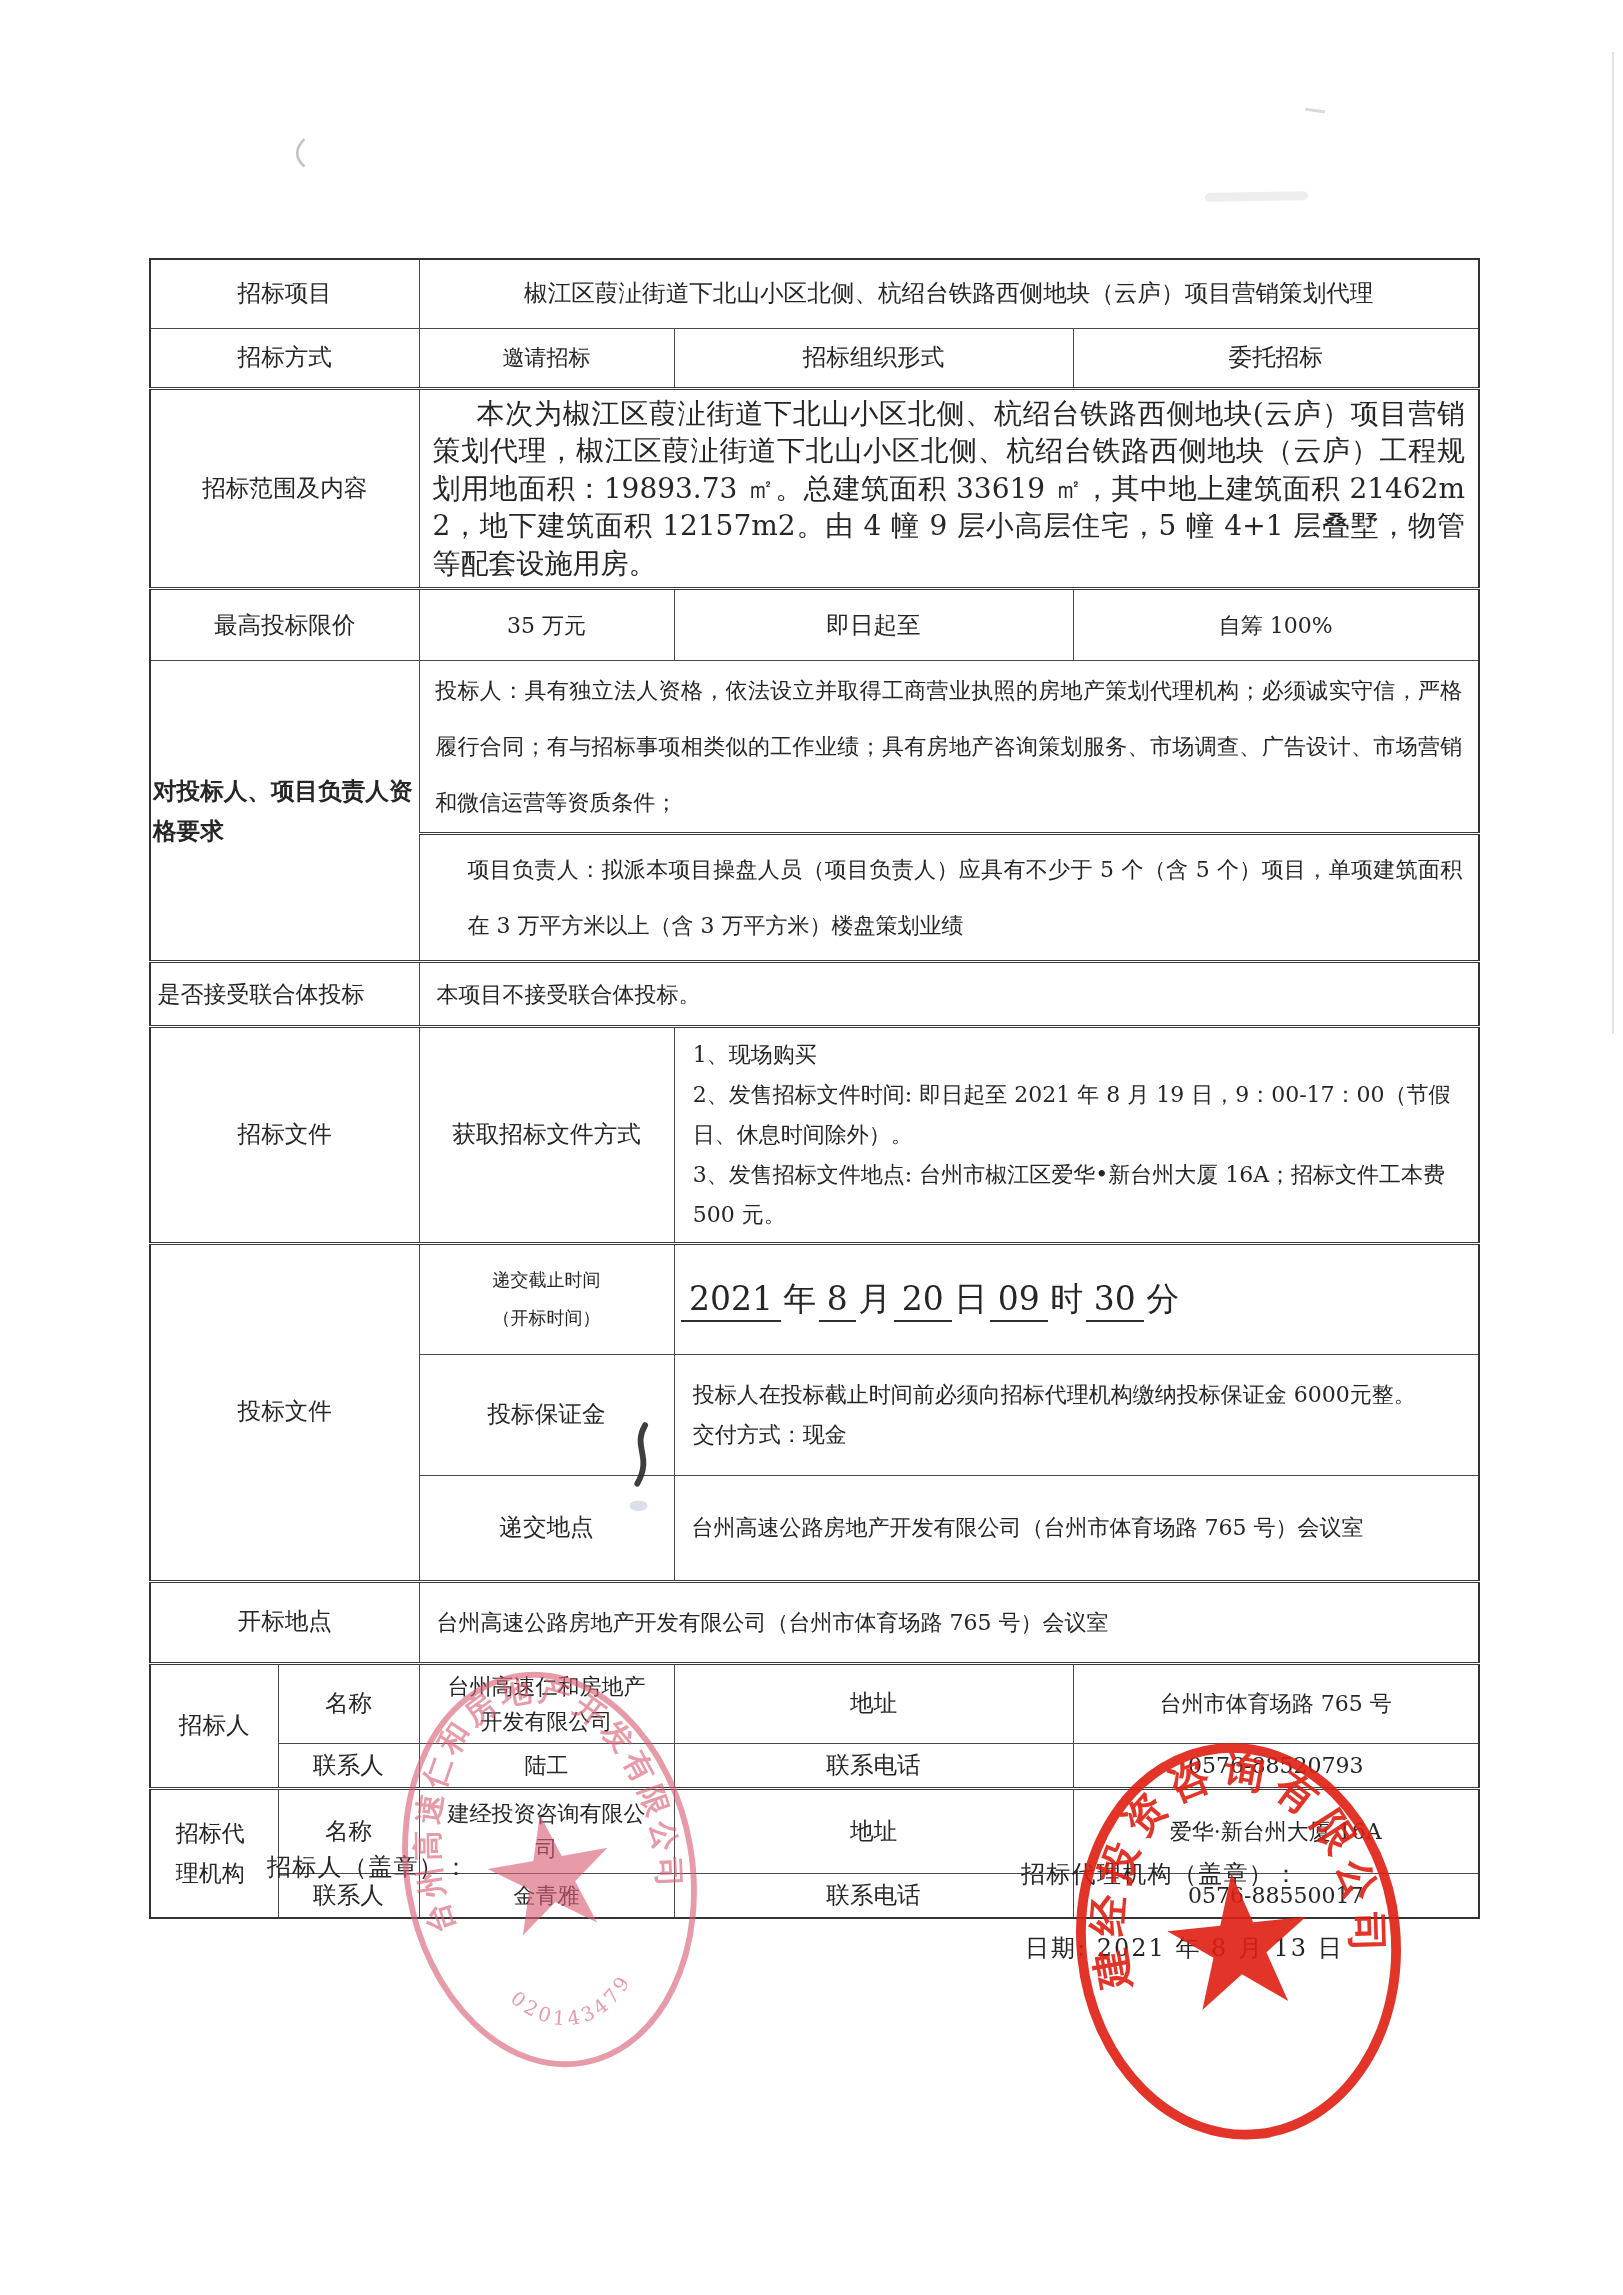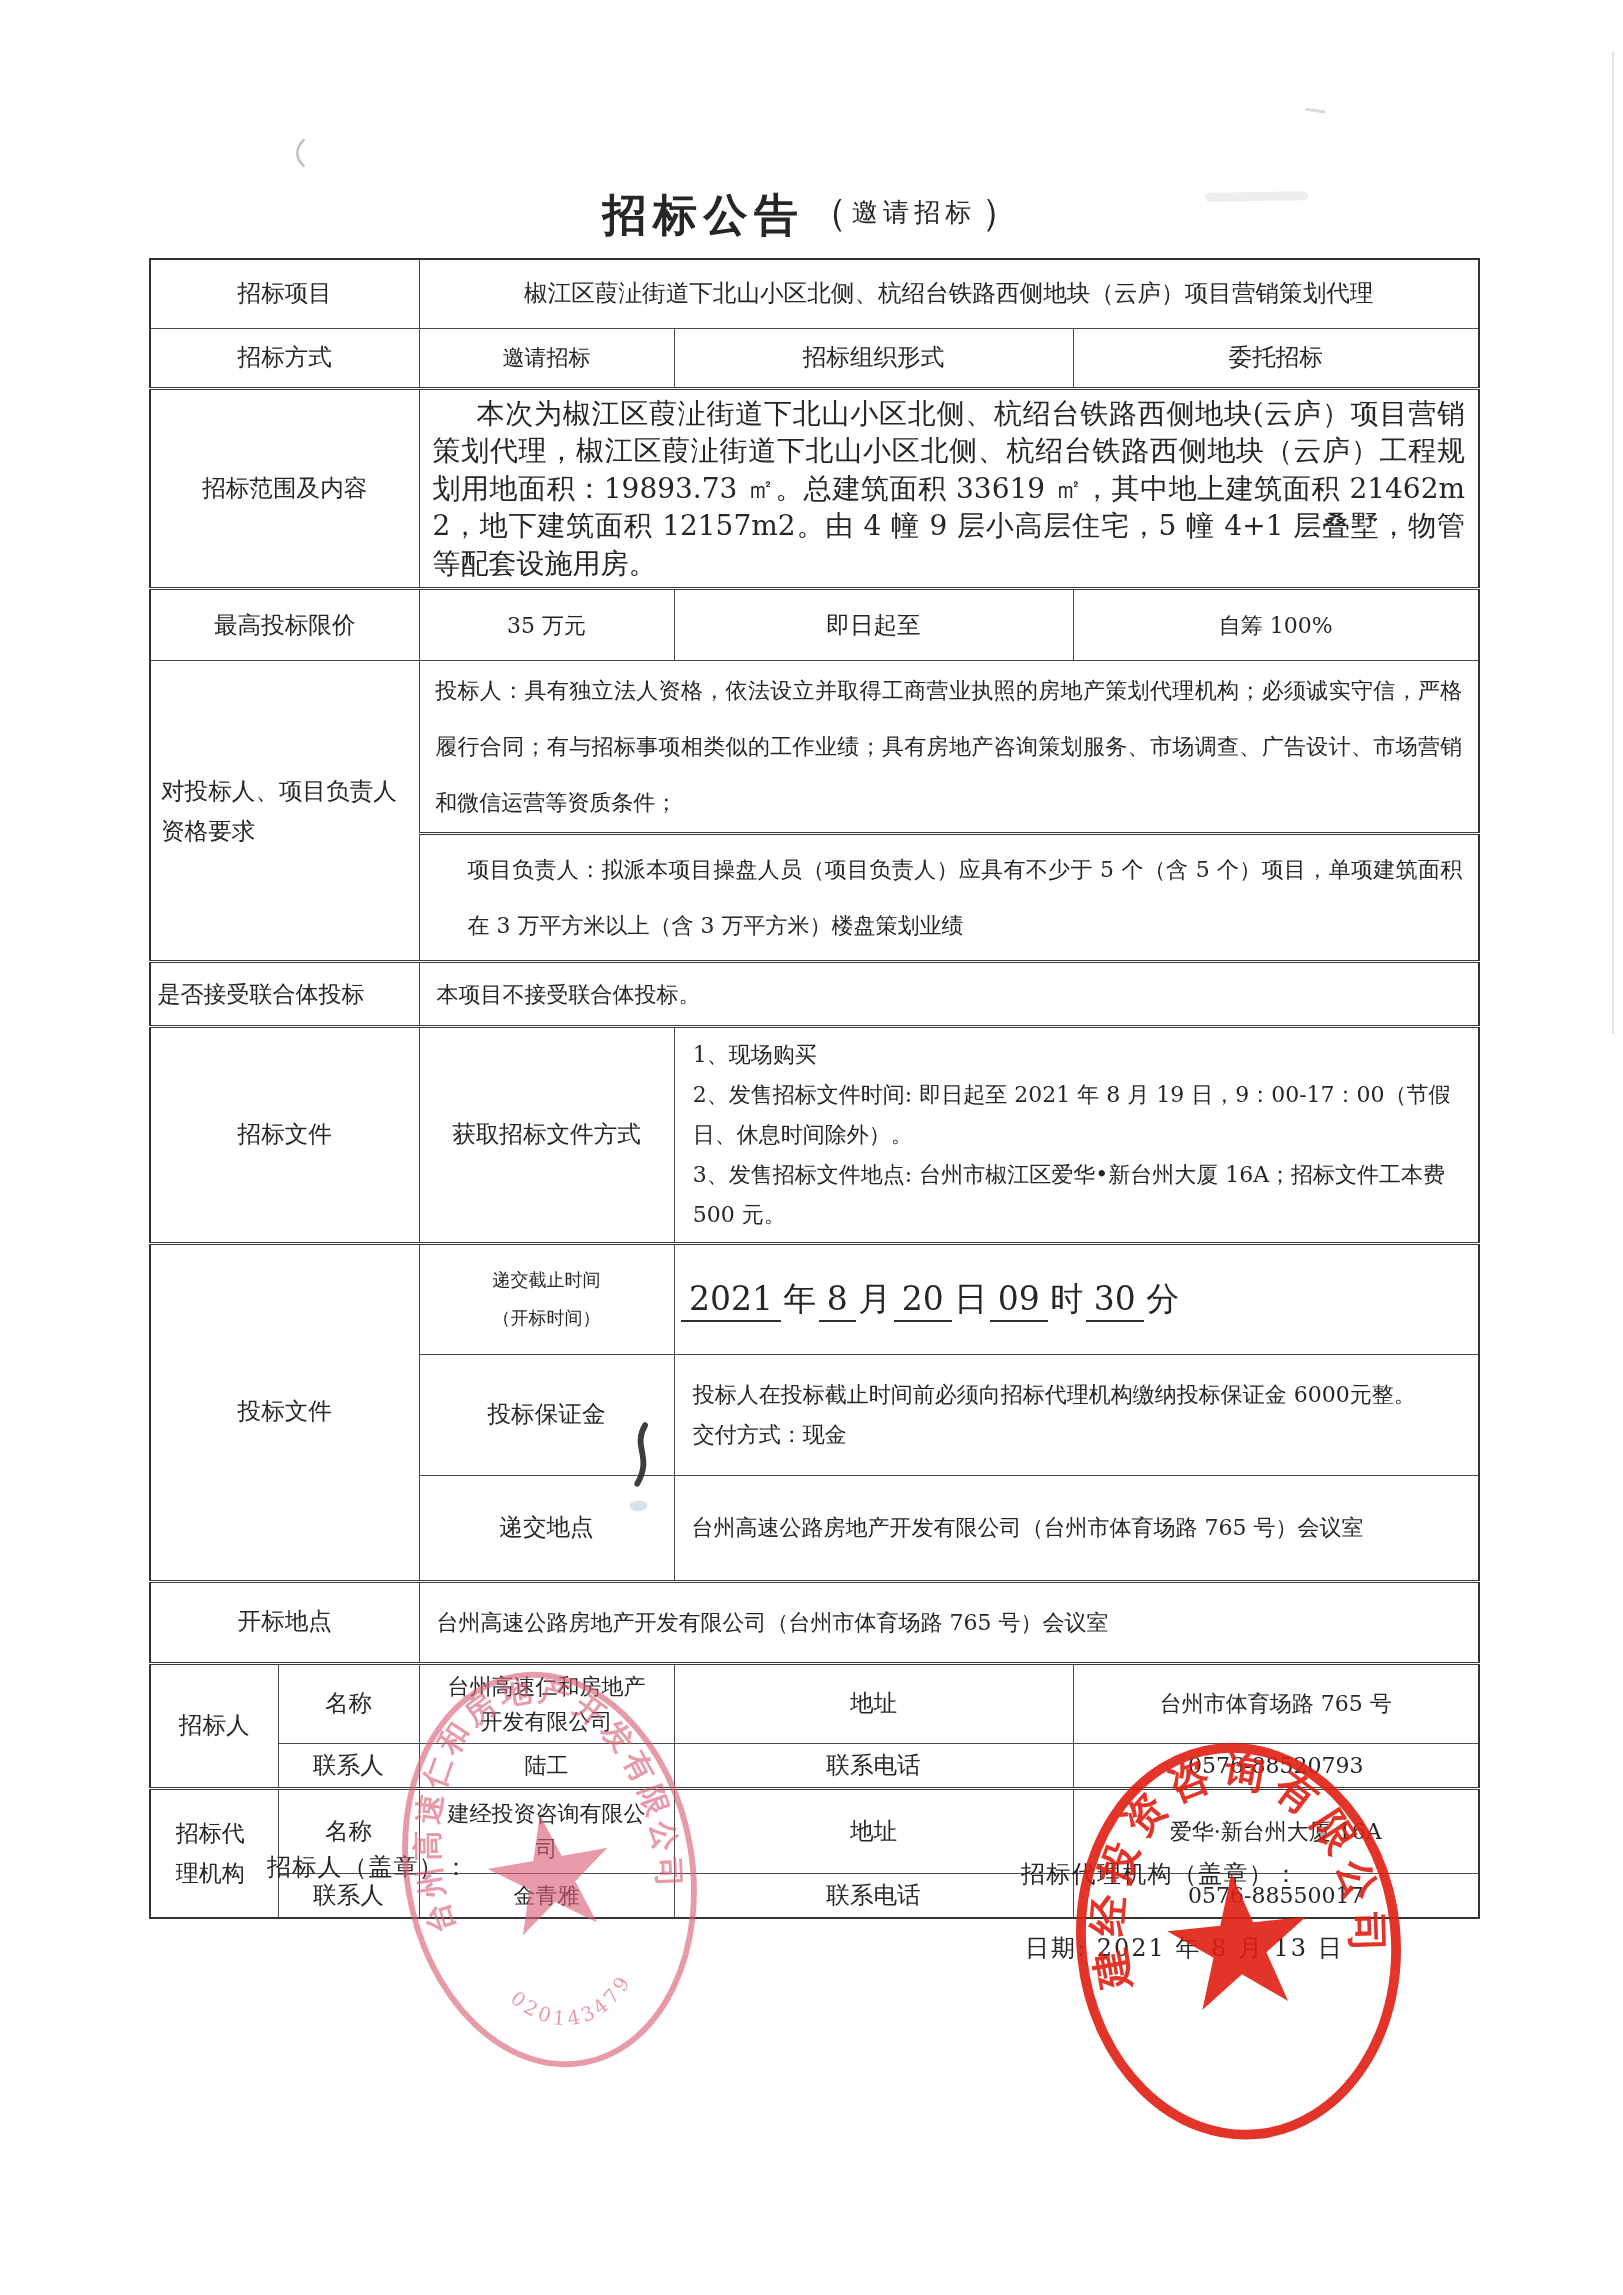--- a/index.html
+++ b/index.html
@@ -18,21 +18,21 @@
   td{border:1.3px solid #4a4a4a;font-size:22px;line-height:1.5;vertical-align:middle;
      padding:3.9px 6.5px;word-break:break-all;}
   tr.hb td{border-top:3.3px double #3a3a3a;}
   td.hb{border-top:3.3px double #3a3a3a;padding-left:48px;}
   .lab{text-align:left;}
   .lab36{text-align:center;font-size:23.6px;}
   .center{text-align:center;}
   .val-left{text-align:left;padding-left:17px;}
   .scope-text{text-align:justify;text-indent:44px;line-height:1.34;font-size:28px;padding:5.2px 13px;}
   .qual{line-height:2.55;text-align:justify;padding:1.3px 15.7px;}
-  .qual-lab{text-align:left;padding:0 10px;font-size:23.6px;line-height:1.7;}
+  .qual-lab{text-align:left;padding:0 2px;font-size:23.6px;line-height:1.7;font-weight:bold;}
   .docs-cell{padding:6.5px 18.3px;}
   .docs-line{line-height:1.82;text-align:left;}
   .two-line{line-height:2.1;font-size:18px;}
   .date-cell{font-size:33px;}
   .u{display:inline-block;border-bottom:2px solid #2f2f2f;padding:0 7.9px;line-height:1.25;}
   .unit{margin:0 2.6px;}
   .name-cell{padding:3.9px 27.5px;line-height:1.6;text-align:center;}
   .narrow-lab{width:77px;margin:0 auto;line-height:1.7;font-size:23px;}
 
   
@@ -51,26 +51,20 @@
   .dash{position:absolute;left:1305px;top:109px;width:19.6px;height:3.3px;
         background:rgba(130,130,130,.3);transform:rotate(8deg);}
   .edge-line{position:absolute;right:9.2px;top:52px;width:2px;height:982px;
              background:rgba(160,160,165,.3);}
 </style>
 </head>
 <body>
 
 <div id="page">
 
-  <div class="title-wrap">
-    <span class="t-main">招标公告</span>
-    <span class="t-paren">（</span>
-    <span class="t-sub">邀请招标</span>
-    <span class="t-paren">）</span>
-  </div>
 
   <table>
     <colgroup>
         <col style="width:128px">
         <col style="width:141px">
         <col style="width:255px">
         <col style="width:399px">
         <col style="width:406px">
       </colgroup>
 

